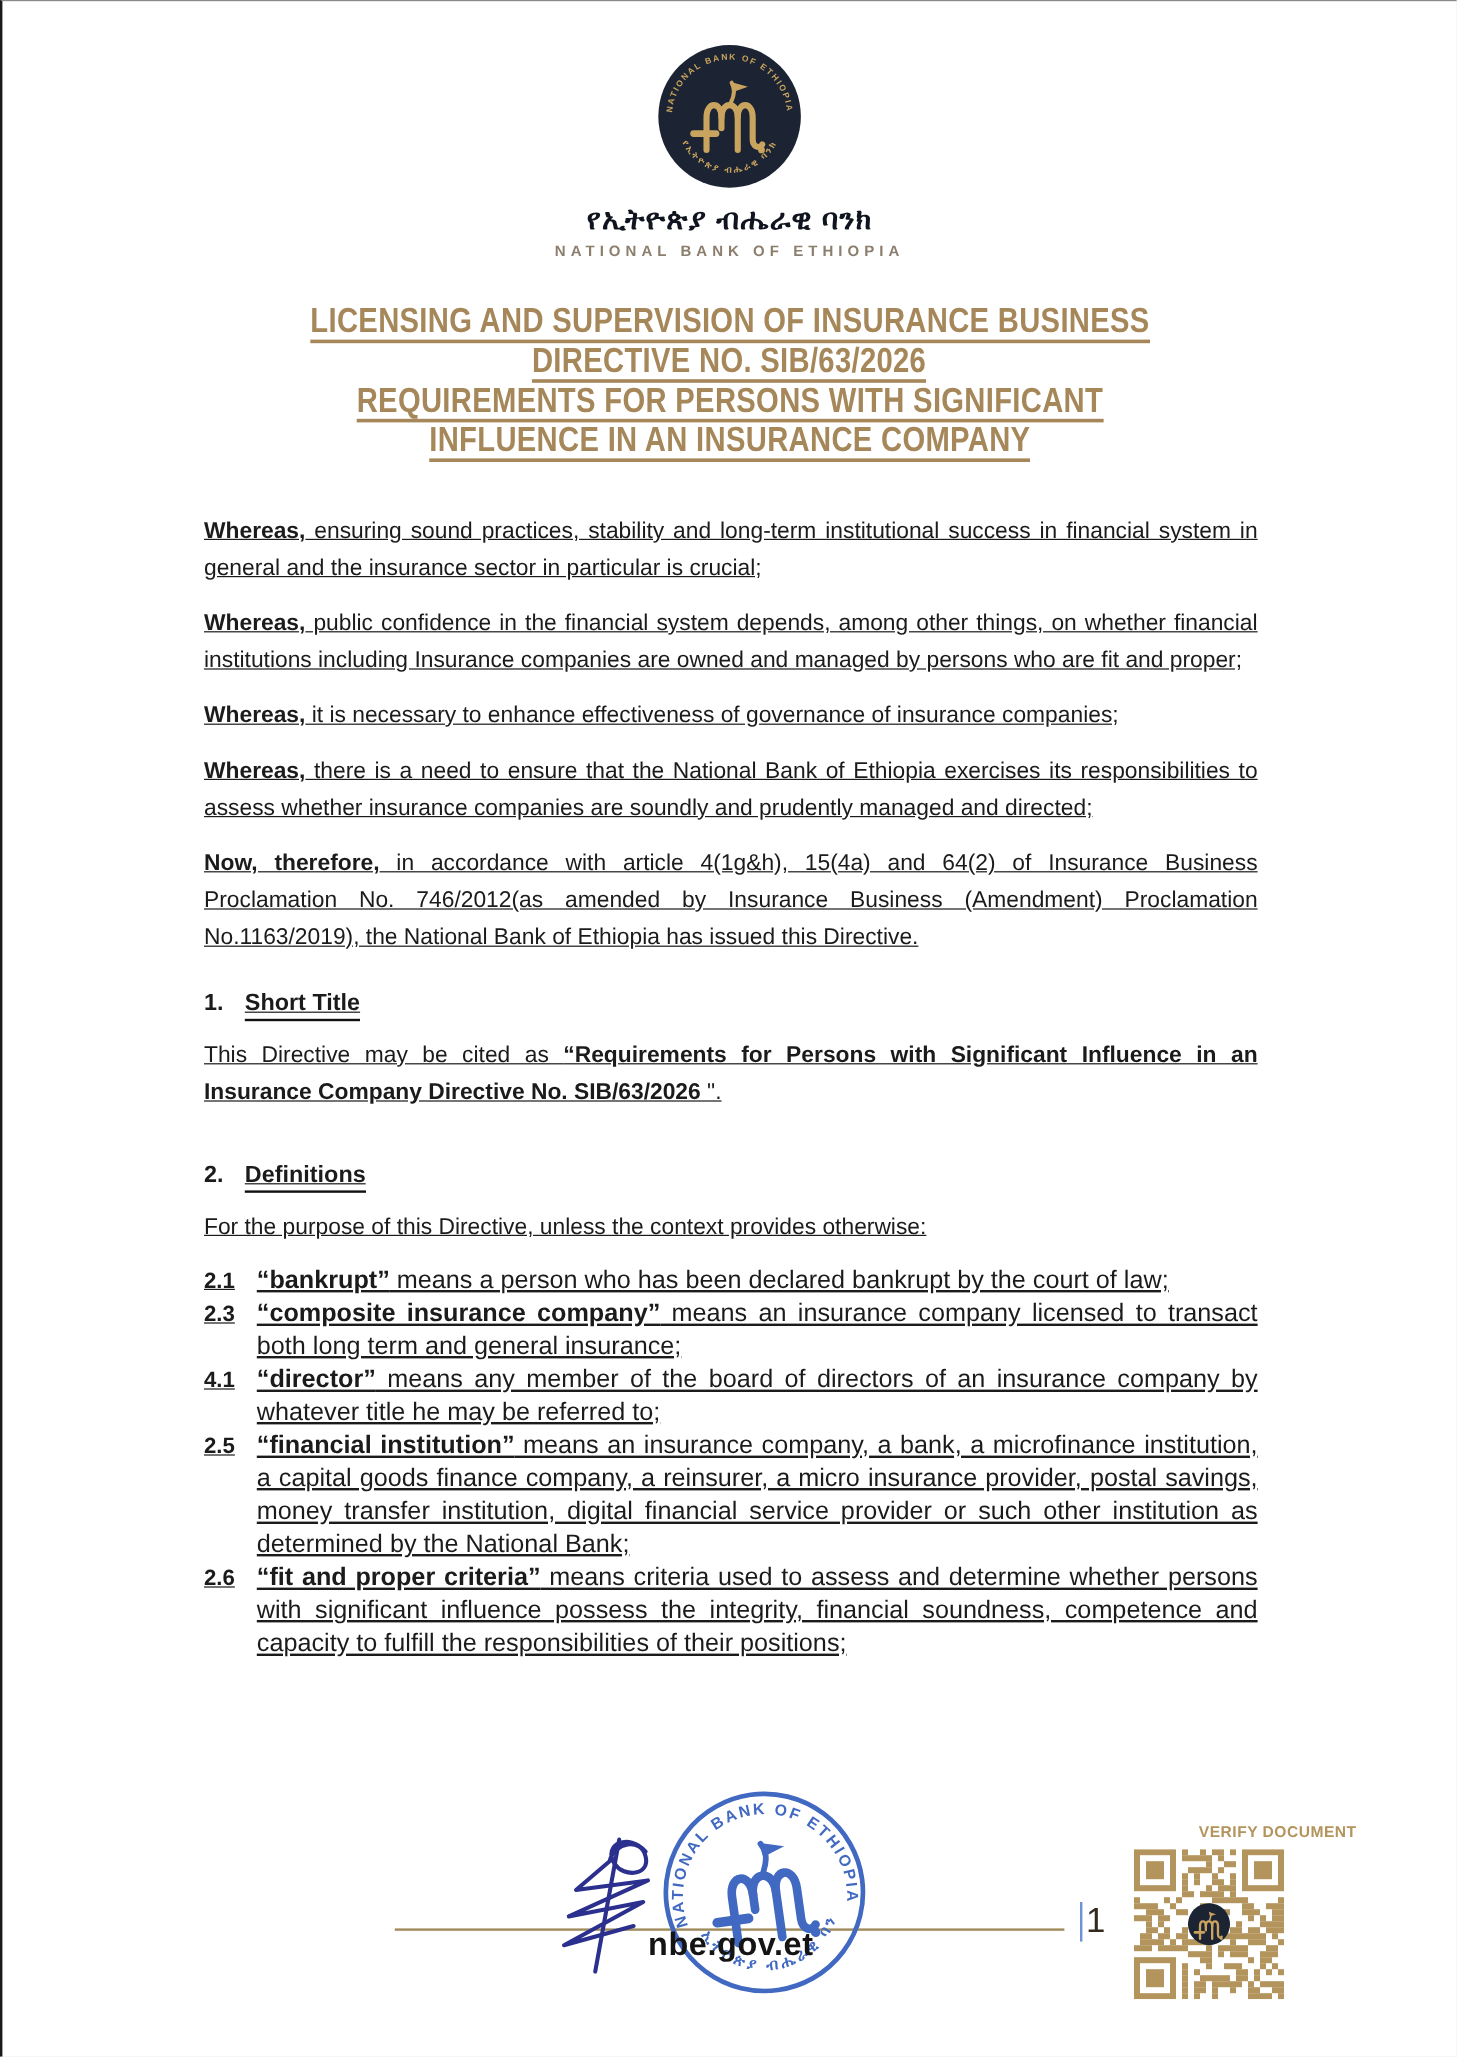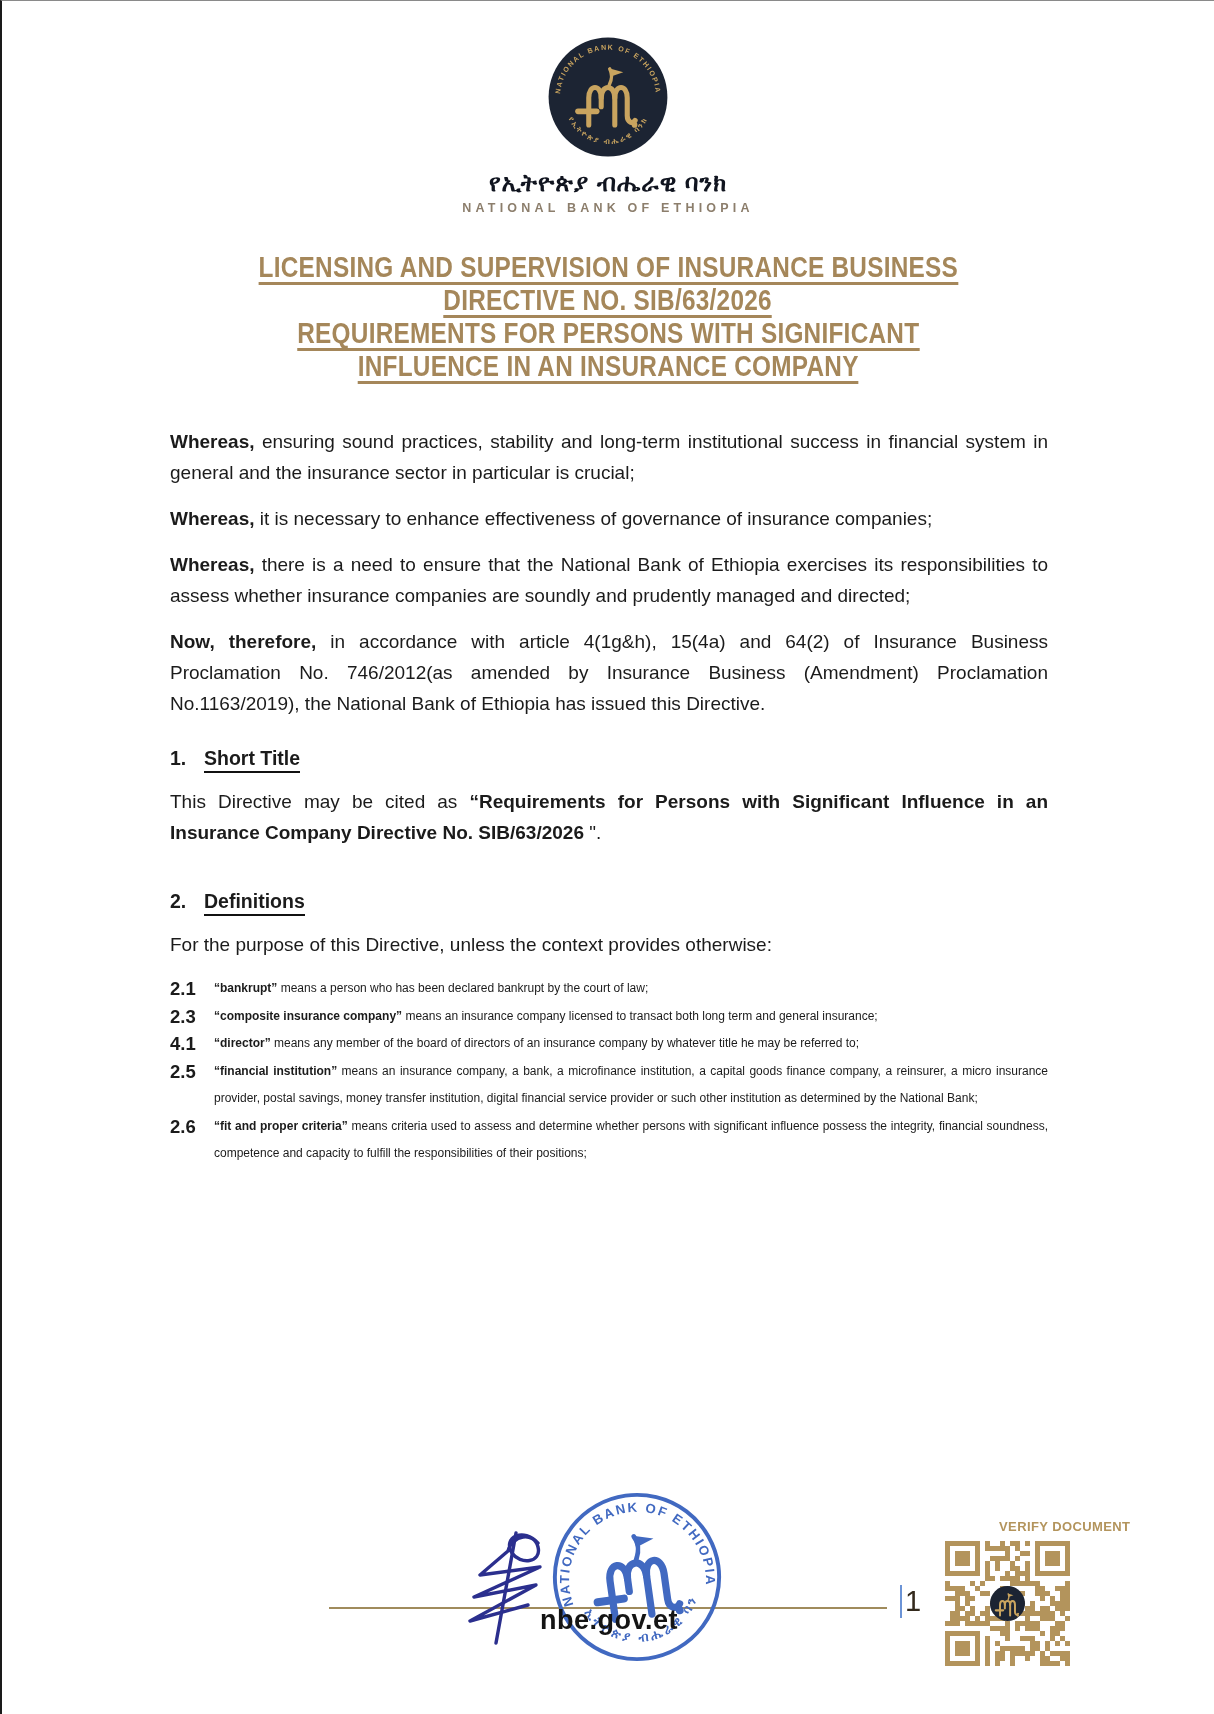--- a/index.html
+++ b/index.html
@@ -7,21 +7,21 @@
     position:relative;
     width:1214px;height:1714px;
     background:#ffffff;
     border-left:2px solid #1a1a1a;
     border-top:1px solid #8a8a8a;
     box-sizing:border-box;
     overflow:hidden;
     font-family:"Liberation Sans", sans-serif;
     color:#1b1b1b;
   }
-  .content{padding:0 166px 0 168px;}
+  .content{padding:0 166px 0 168px;text-decoration:underline;}
   
   .logo-wrap{text-align:center;padding-top:30px;}
   .amharic-name{
     text-align:center;font-size:24px;font-weight:700;color:#10141f;
     letter-spacing:1px;margin-top:2px;
     font-family:"Liberation Sans","DejaVu Sans",sans-serif;
   }
   .org-en{
     text-align:center;font-size:12.5px;font-weight:700;color:#8c7e6c;
     letter-spacing:4.2px;margin-top:4px;
@@ -45,21 +45,21 @@
     margin:0 0 15px 0;
   }
   .b{font-weight:700;}
   .sec-heading{margin-top:28px;margin-bottom:16px;font-size:19.5px;font-weight:700;}
   .sec-heading.second{margin-top:42px;}
   .sec-num{display:inline-block;width:34px;}
   .sec-title{border-bottom:2px solid #111;padding-bottom:2px;}
   .defs{}
   .def-row{display:flex;align-items:flex-start;}
   .def-num{width:44px;flex-shrink:0;font-weight:700;font-size:18.5px;line-height:27.5px;}
-  .def-text{flex:1;margin:0;font-size:12px;line-height:27.5px;text-align:justify;}
+  .def-text{flex:1;margin:0;font-size:21px;line-height:27.5px;text-align:justify;}
   
   .footer-line{
     position:absolute;left:327px;top:1606px;width:558px;height:2px;
     background:#a08b5c;
   }
   .signature-svg{position:absolute;left:440px;top:1508px;}
   .stamp-svg{position:absolute;left:547px;top:1488px;}
   .website{
     position:absolute;left:538px;top:1604px;
     font-size:27px;font-weight:700;color:#141414;letter-spacing:0.5px;
@@ -120,20 +120,21 @@
     <div class="title-line"><span class="title-text">LICENSING AND SUPERVISION OF INSURANCE BUSINESS</span></div>
     <div class="title-line"><span class="title-text">DIRECTIVE NO. SIB/63/2026</span></div>
     <div class="title-line"><span class="title-text">REQUIREMENTS FOR PERSONS WITH SIGNIFICANT</span></div>
     <div class="title-line"><span class="title-text">INFLUENCE IN AN INSURANCE COMPANY</span></div>
   </div>
 
   <div class="content">
 
     <div class="preamble">
       <p class="body-p"><span class="b">Whereas,</span><span> ensuring sound practices, stability and long-term institutional success in financial system in general and the insurance sector in particular is crucial;</span></p>
+      <p class="body-p"><span class="b">Whereas,</span><span> public confidence in the financial system depends, among other things, on whether financial institutions including Insurance companies are owned and managed by persons who are fit and proper;</span></p>
       <p class="body-p"><span class="b">Whereas,</span><span> it is necessary to enhance effectiveness of governance of insurance companies;</span></p>
       <p class="body-p"><span class="b">Whereas,</span><span> there is a need to ensure that the National Bank of Ethiopia exercises its responsibilities to assess whether insurance companies are soundly and prudently managed and directed;</span></p>
       <p class="body-p"><span class="b">Now, therefore,</span><span> in accordance with article 4(1g&amp;h), 15(4a) and 64(2) of Insurance Business Proclamation No. 746/2012(as amended by Insurance Business (Amendment) Proclamation No.1163/2019), the National Bank of Ethiopia has issued this Directive.</span></p>
     </div>
 
     <div class="sec-heading">
       <span class="sec-num">1.</span><span class="sec-title">Short Title</span>
     </div>
     <p class="body-p"><span>This Directive may be cited as </span><span class="b">“Requirements for Persons with Significant Influence in an Insurance Company Directive No. SIB/63/2026 </span><span>".</span></p>
 

